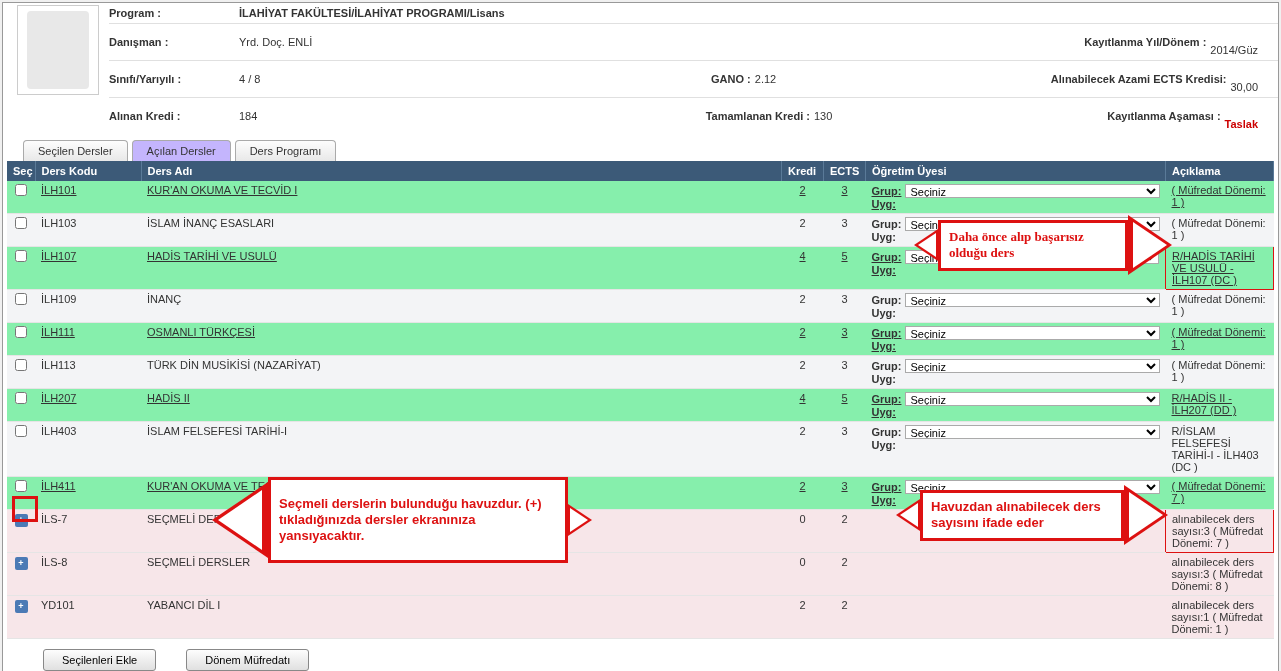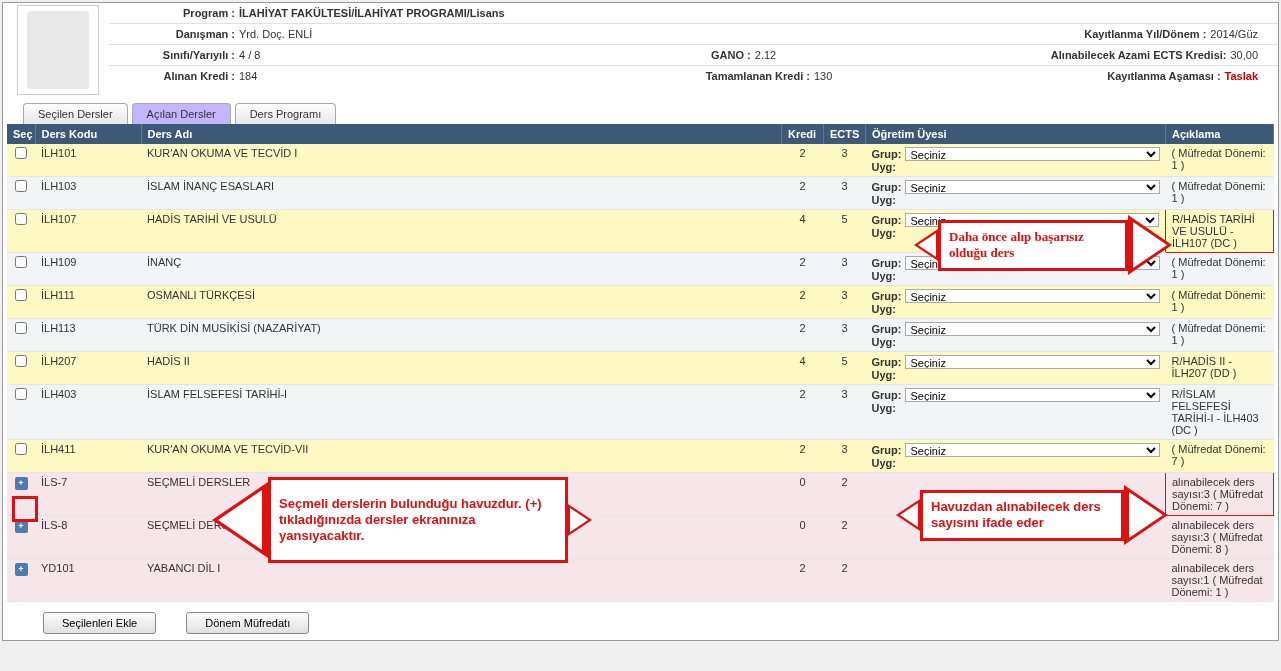--- a/index.html
+++ b/index.html
@@ -4,36 +4,36 @@
 <style>
   * { box-sizing: border-box; margin: 0; padding: 0; }
   body { font-family: Arial, sans-serif; font-size: 11px; background: #f0f0f0; color: #333; }
   .outer { border: 1px solid #999; margin: 2px; background: #fff; }
   .header-block { display: flex; align-items: flex-start; background: #fff; }
   .photo-box { width: 82px; height: 90px; margin: 2px 10px 2px 14px; background: #fff; border: 1px solid #ccc; display: flex; align-items: center; justify-content: center; }
   .photo-placeholder { width: 62px; height: 78px; background: #e8e8e8; border-radius: 4px; position: relative; }
   .header-info { flex: 1; }
   .info-row { border-bottom: 1px solid #e0e0e0; padding: 4px 10px 4px 0; display: flex; min-height: 20px; align-items: center; }
   .info-row:last-child { border-bottom: none; }
-  .label-l { font-weight: bold; width: 130px; text-align: right; padding-right: 4px; }
+  .label-l { font-weight: bold; width: 130px; text-align: left; padding-right: 4px; }
   .val-l { flex: 1; }
   .label-r { font-weight: bold; text-align: right; padding-right: 4px; }
-  .val-r { padding-right: 10px; }
+  .val-r { padding-right: 10px; margin-top: 16px; }
   .spacer { flex: 1; }
   .taslak { color: #c00; font-weight: bold; }
 
   .tabs { display: flex; margin: 6px 0 0 20px; font-size: 11px; }
   .tab { padding: 4px 14px; border: 1px solid #aaa; border-bottom: none; background: linear-gradient(#fdfdfd,#e8e8e8); margin-right: 4px; border-radius: 4px 4px 0 0; cursor: pointer; }
   .tab.active { background: #c4b5fd; font-weight: normal; }
 
   .table-wrap { margin: 0 4px; }
   table { width: 100%; border-collapse: collapse; table-layout: fixed; font-size: 11px; }
   th { background: #3c5a78; color: #fff; text-align: left; padding: 4px 6px; font-weight: bold; border-right: 1px solid #5a7a98; }
   td { padding: 3px 6px; border-bottom: 1px solid #e5e5e5; vertical-align: top; }
-  tr.odd td { background: #fef9c3; }
+  tr.odd td { background: #86efac; text-decoration: underline; }
   tr.even td { background: #f3f4f6; }
   tr.pink td { background: #f7e6e9; }
   .col-sec { width: 28px; text-align: center; }
   .col-kod { width: 106px; }
   .col-adi { }
   .col-kredi { width: 42px; text-align: center; }
   .col-ects { width: 42px; text-align: center; }
   .col-ogr { width: 300px; }
   .col-acik { width: 108px; }
   .chk { width: 12px; height: 12px; }

